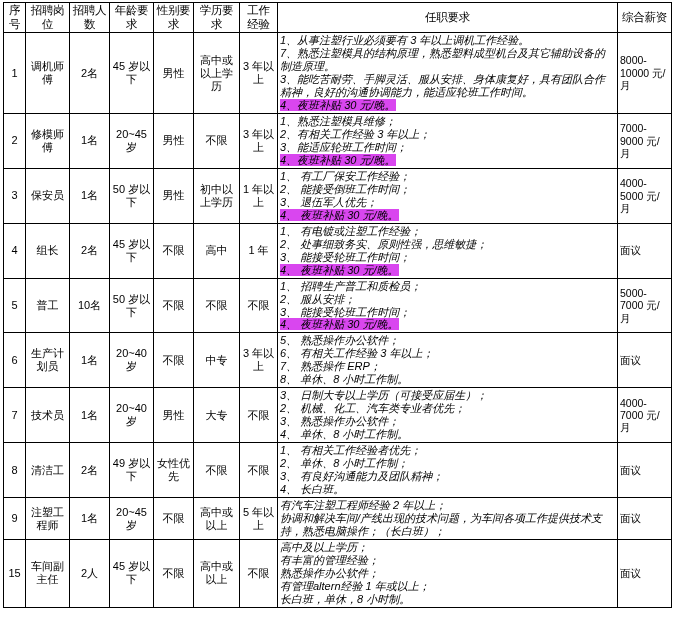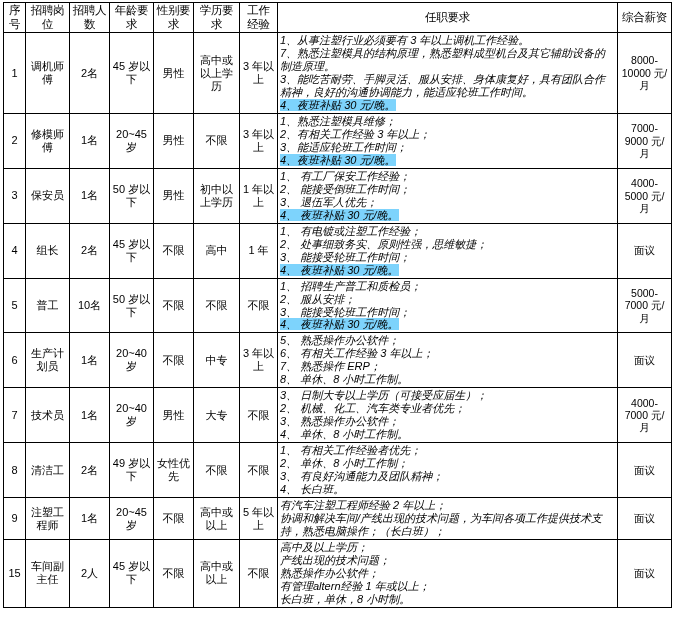--- a/index.html
+++ b/index.html
@@ -45,32 +45,32 @@
   td.req {
     text-align: left;
     padding: 2px 3px;
     font-size: 11px;
   }
   td.req div.line {
     white-space: normal;
     font-style: italic;
   }
   .hl {
-    background: #7dd3fc;
+    background: #d946ef;
   }
   col.c-idx { width: 22px; }
   col.c-pos { width: 44px; }
   col.c-num { width: 40px; }
   col.c-age { width: 44px; }
   col.c-sex { width: 40px; }
   col.c-edu { width: 46px; }
   col.c-exp { width: 38px; }
   col.c-req { width: 340px; }
   col.c-pay { width: 54px; }
-  td.pay { text-align: center; font-size: 10.5px; }
+  td.pay { text-align: left; font-size: 10.5px; }
 </style>
 </head>
 <body>
 
 <div id="sheet">
   <table class="recruit">
     <colgroup>
       <col class="c-idx">
         <col class="c-pos">
         <col class="c-num">
@@ -240,21 +240,21 @@
         <tr>
           <td class="c">15</td>
           <td class="c">车间副主任</td>
           <td class="c">2人</td>
           <td class="c">45 岁以下</td>
           <td class="c">不限</td>
           <td class="c">高中或以上</td>
           <td class="c">不限</td>
           <td class="req">
             <div class="line">高中及以上学历；</div>
-            <div class="line">产线出现的技术问题；</div>
+            <div class="line">有丰富的管理经验；</div>
             <div class="line">熟悉操作办公软件；</div>
             <div class="line">有管理altern经验 1 年或以上；</div>
             <div class="line">长白班，单休，8 小时制。</div>
           </td>
           <td class="pay">面议</td>
         </tr>
       </tbody>
   </table>
 </div>
 

